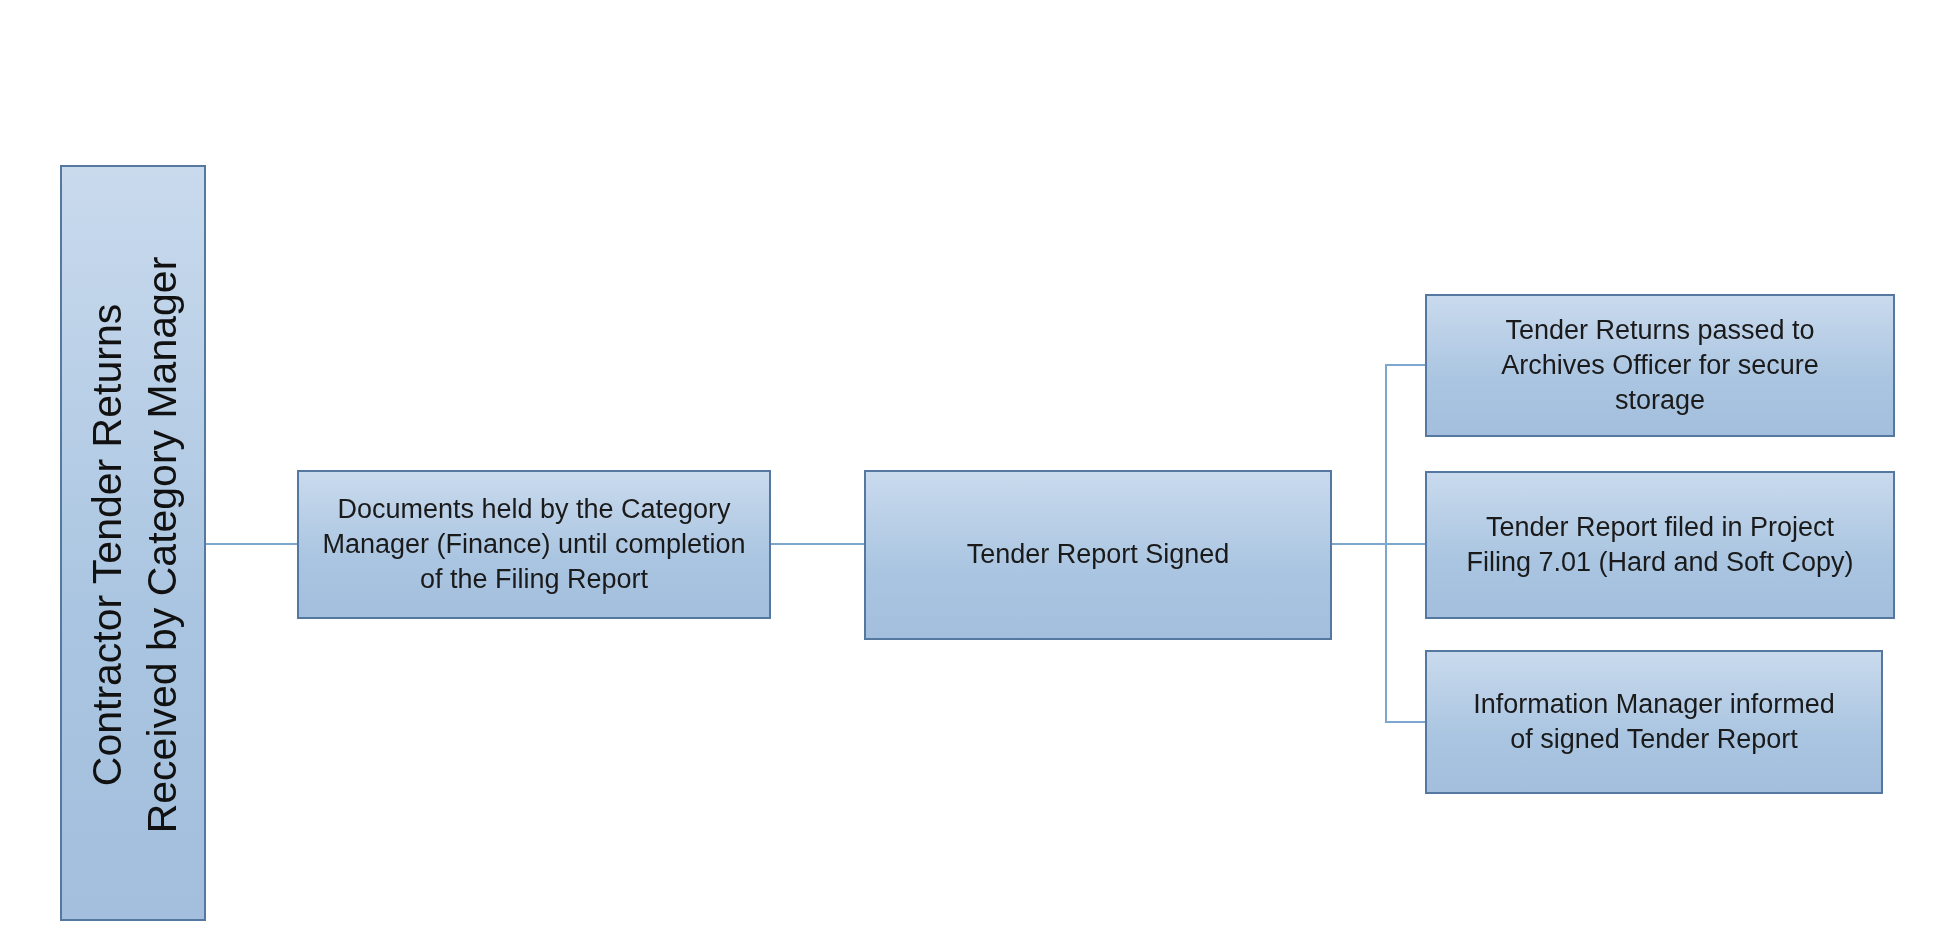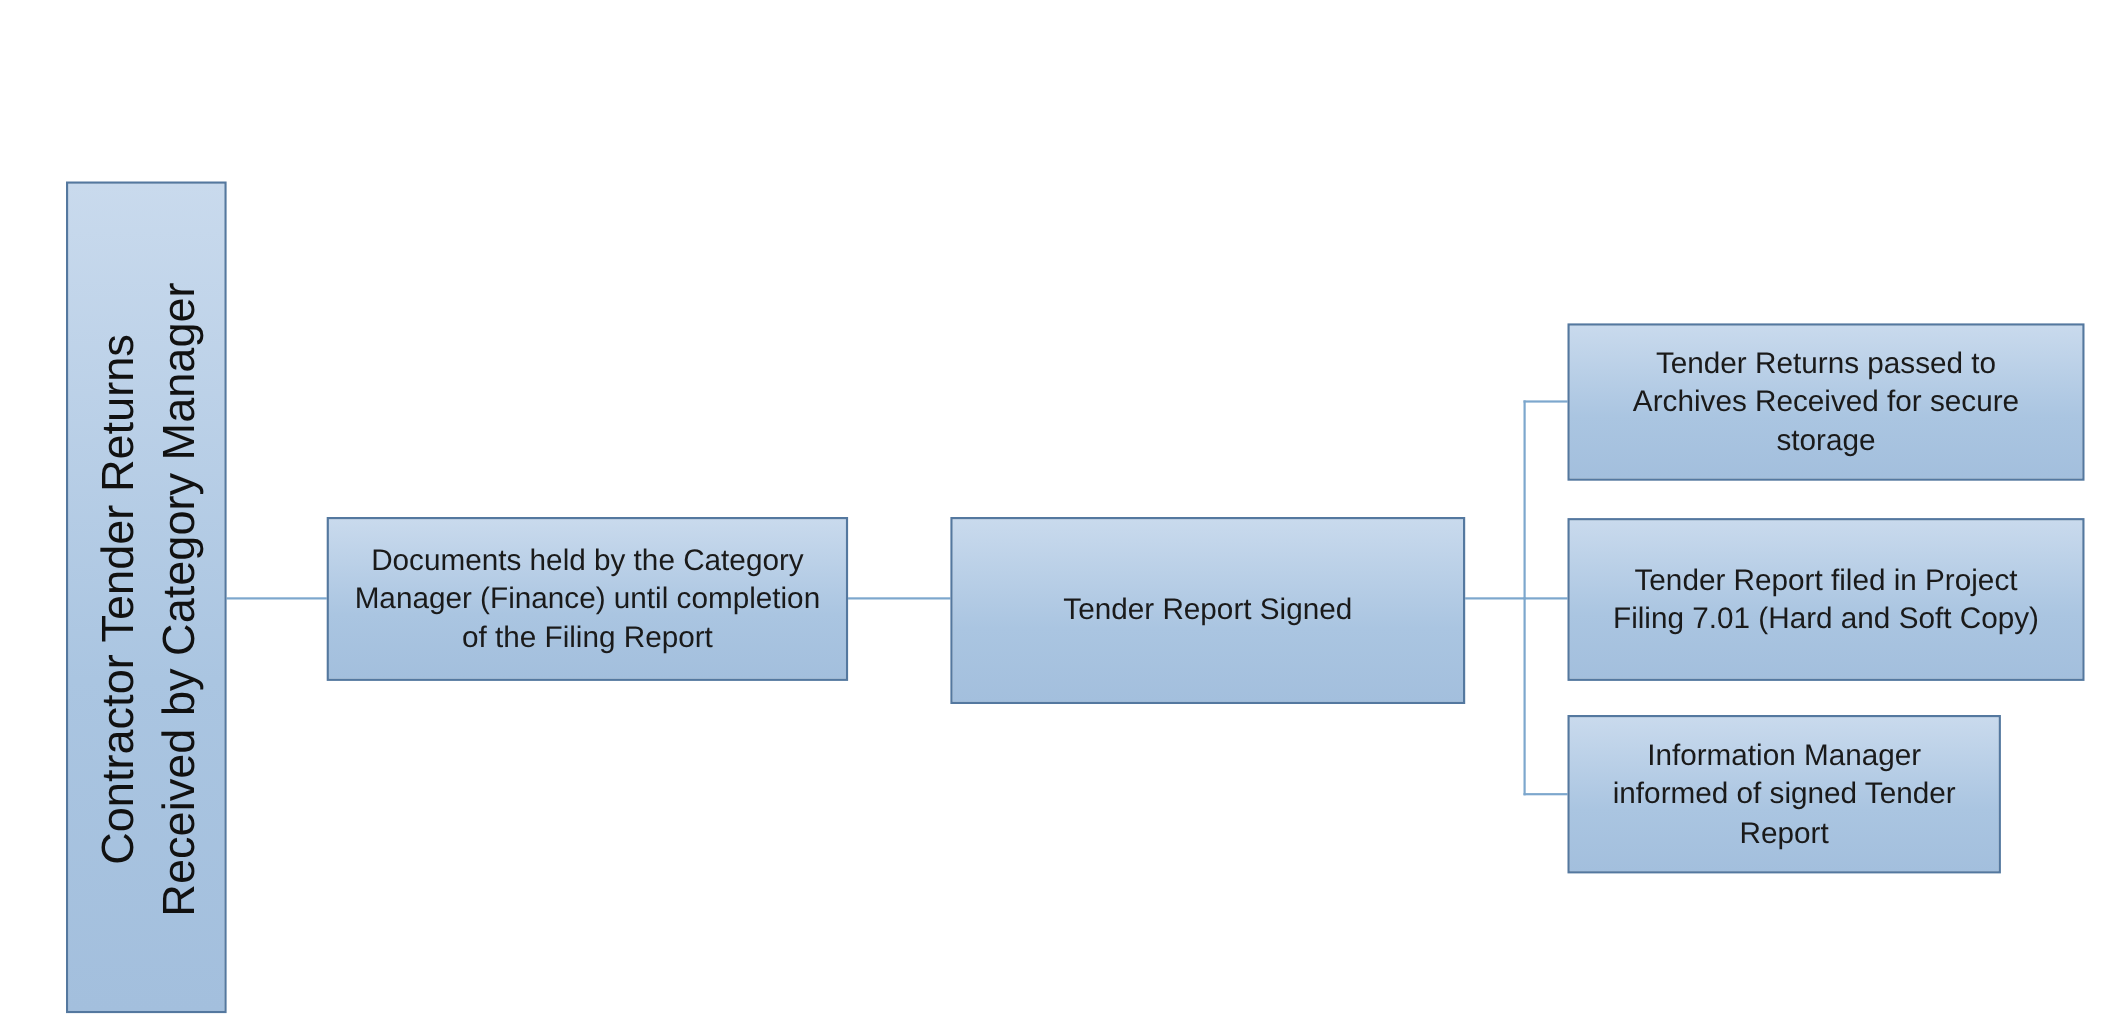--- a/index.html
+++ b/index.html
@@ -48,21 +48,21 @@
     font-size: 41px;
     line-height: 1.35;
     color: #111111;
     white-space: nowrap;
   }
 
   .n-docs   { left: 297px;  top: 470px; width: 474px; height: 149px; padding: 4px 10px; }
   .n-signed { left: 864px;  top: 470px; width: 468px; height: 170px; padding: 4px 10px; }
   .n-arch   { left: 1425px; top: 294px; width: 470px; height: 143px; padding: 4px 42px; }
   .n-filed  { left: 1425px; top: 471px; width: 470px; height: 148px; padding: 0 28px; }
-  .n-info   { left: 1425px; top: 650px; width: 394px; height: 144px; padding: 4px 36px; }
+  .n-info   { left: 1425px; top: 650px; width: 458px; height: 144px; padding: 4px 36px; }
 
   .connector {
     position: absolute;
     background: #7da7cd;
   }
   .c-start-docs  { left: 206px;  top: 543px; width: 91px;  height: 2px; }
   .c-docs-signed { left: 771px;  top: 543px; width: 93px;  height: 2px; }
   .c-signed-out  { left: 1332px; top: 543px; width: 55px;  height: 2px; }
   .c-trunk       { left: 1385px; top: 364px; width: 2px;   height: 359px; }
   .c-branch-a    { left: 1385px; top: 364px; width: 40px;  height: 2px; }
@@ -91,21 +91,21 @@
 
   <div class="node n-docs">
     <span class="label">Documents held by the Category Manager (Finance) until completion of the Filing Report</span>
   </div>
 
   <div class="node n-signed">
     <span class="label">Tender Report Signed</span>
   </div>
 
   <div class="node n-arch">
-    <span class="label">Tender Returns passed to Archives Received for secure storage</span>
+    <span class="label">Tender Returns passed to Archives Officer for secure storage</span>
   </div>
 
   <div class="node n-filed">
     <span class="label">Tender Report filed in Project Filing 7.01 (Hard and Soft Copy)</span>
   </div>
 
   <div class="node n-info">
     <span class="label">Information Manager informed of signed Tender Report</span>
   </div>
 

